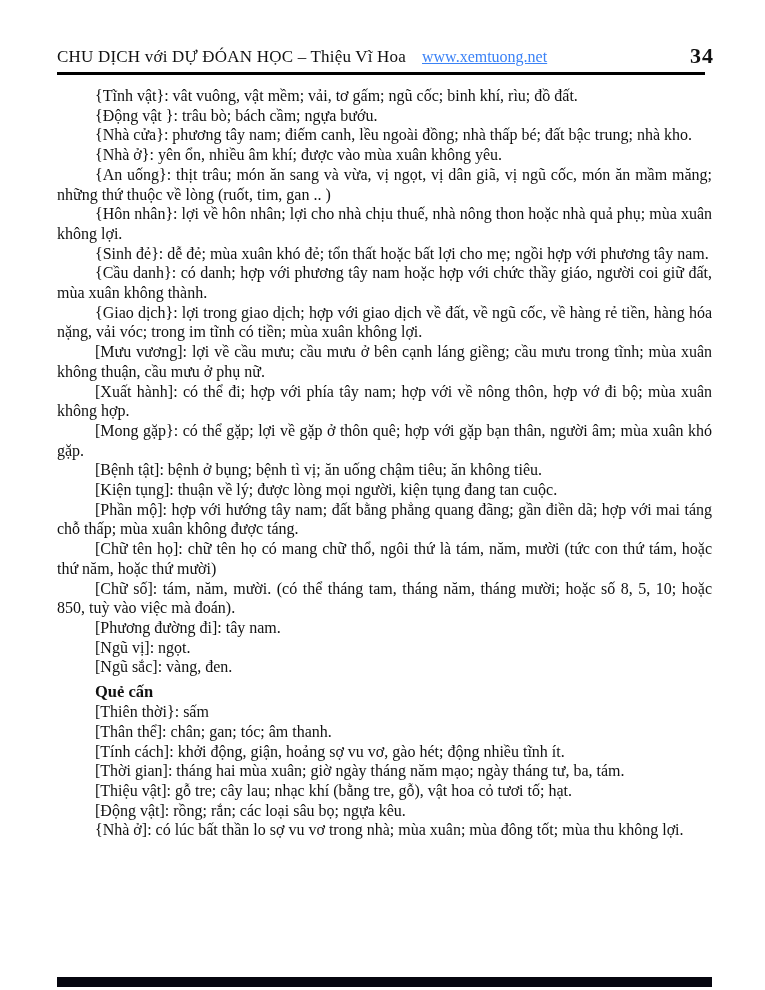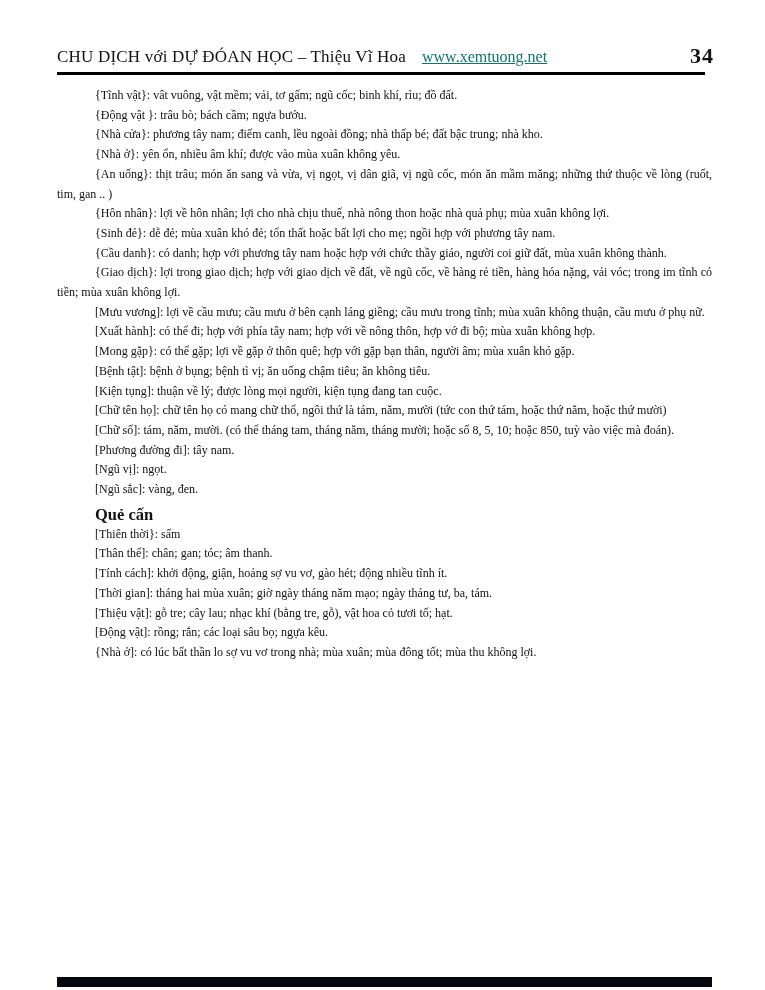--- a/index.html
+++ b/index.html
@@ -19,39 +19,39 @@
   .page-header {
     position:absolute;
     left:57px; top:44px; width:655px; height:26px;
   }
   .book-title {
     position:absolute; left:0; top:3px;
     font-size:17px; letter-spacing:0.2px; white-space:nowrap;
   }
   .website {
     position:absolute; left:365px; top:4px;
-    font-size:16px; color:#0f766e;
+    font-size:16px; color:#3b82f6;
     text-decoration:underline; cursor:pointer; white-space:nowrap;
   }
   .page-number {
     position:absolute; right:-2px; top:-1px;
     font-size:22px; font-weight:bold; letter-spacing:1px;
   }
   .header-rule {
     position:absolute;
     left:57px; top:72px; width:648px; height:3px;
     background:#000;
   }
   .body-text {
     position:absolute;
     left:57px; top:86px; width:655px;
   }
   .para {
     margin:0;
-    font-size:12px;
+    font-size:16px;
     line-height:19.7px;
     text-indent:38px;
     text-align:justify;
   }
   .section-heading {
     margin:5px 0 0 0;
     padding-left:38px;
     font-size:16.5px;
     line-height:20px;
     font-weight:bold;
@@ -100,20 +100,21 @@
         <p class="para">[Mưu vương]:  lợi về cầu mưu; cầu mưu ở bên cạnh láng giềng; cầu mưu trong tĩnh; mùa xuân không thuận, cầu mưu ở phụ nữ.</p>
 
         <p class="para">[Xuất hành]: có thể đi; hợp với  phía tây nam; hợp với về nông thôn, hợp vớ đi bộ; mùa xuân không hợp.</p>
 
         <p class="para">[Mong gặp}: có thể gặp; lợi về gặp ở thôn quê; hợp với gặp bạn thân, người âm; mùa xuân khó gặp.</p>
 
         <p class="para">[Bệnh tật]: bệnh ở bụng; bệnh tì vị; ăn uống chậm tiêu; ăn không tiêu.</p>
 
         <p class="para">[Kiện tụng]: thuận về lý; được lòng mọi người, kiện tụng đang tan cuộc.</p>
 
+        <p class="para">[Phần mộ]: hợp với hướng tây nam; đất bằng phẳng quang đãng; gần điền dã; hợp với mai táng chỗ thấp; mùa xuân không được táng.</p>
 
         <p class="para">[Chữ tên họ]: chữ tên họ có mang chữ thổ, ngôi thứ là tám, năm, mười (tức con thứ tám, hoặc thứ năm, hoặc thứ mười)</p>
 
         <p class="para">[Chữ số]: tám, năm, mười. (có thể tháng tam, tháng năm, tháng mười; hoặc số 8, 5, 10; hoặc 850, tuỳ vào việc mà đoán).</p>
 
         <p class="para">[Phương đường đi]: tây nam.</p>
 
         <p class="para">[Ngũ vị]:  ngọt.</p>
 
         <p class="para">[Ngũ sắc]: vàng, đen.</p>

